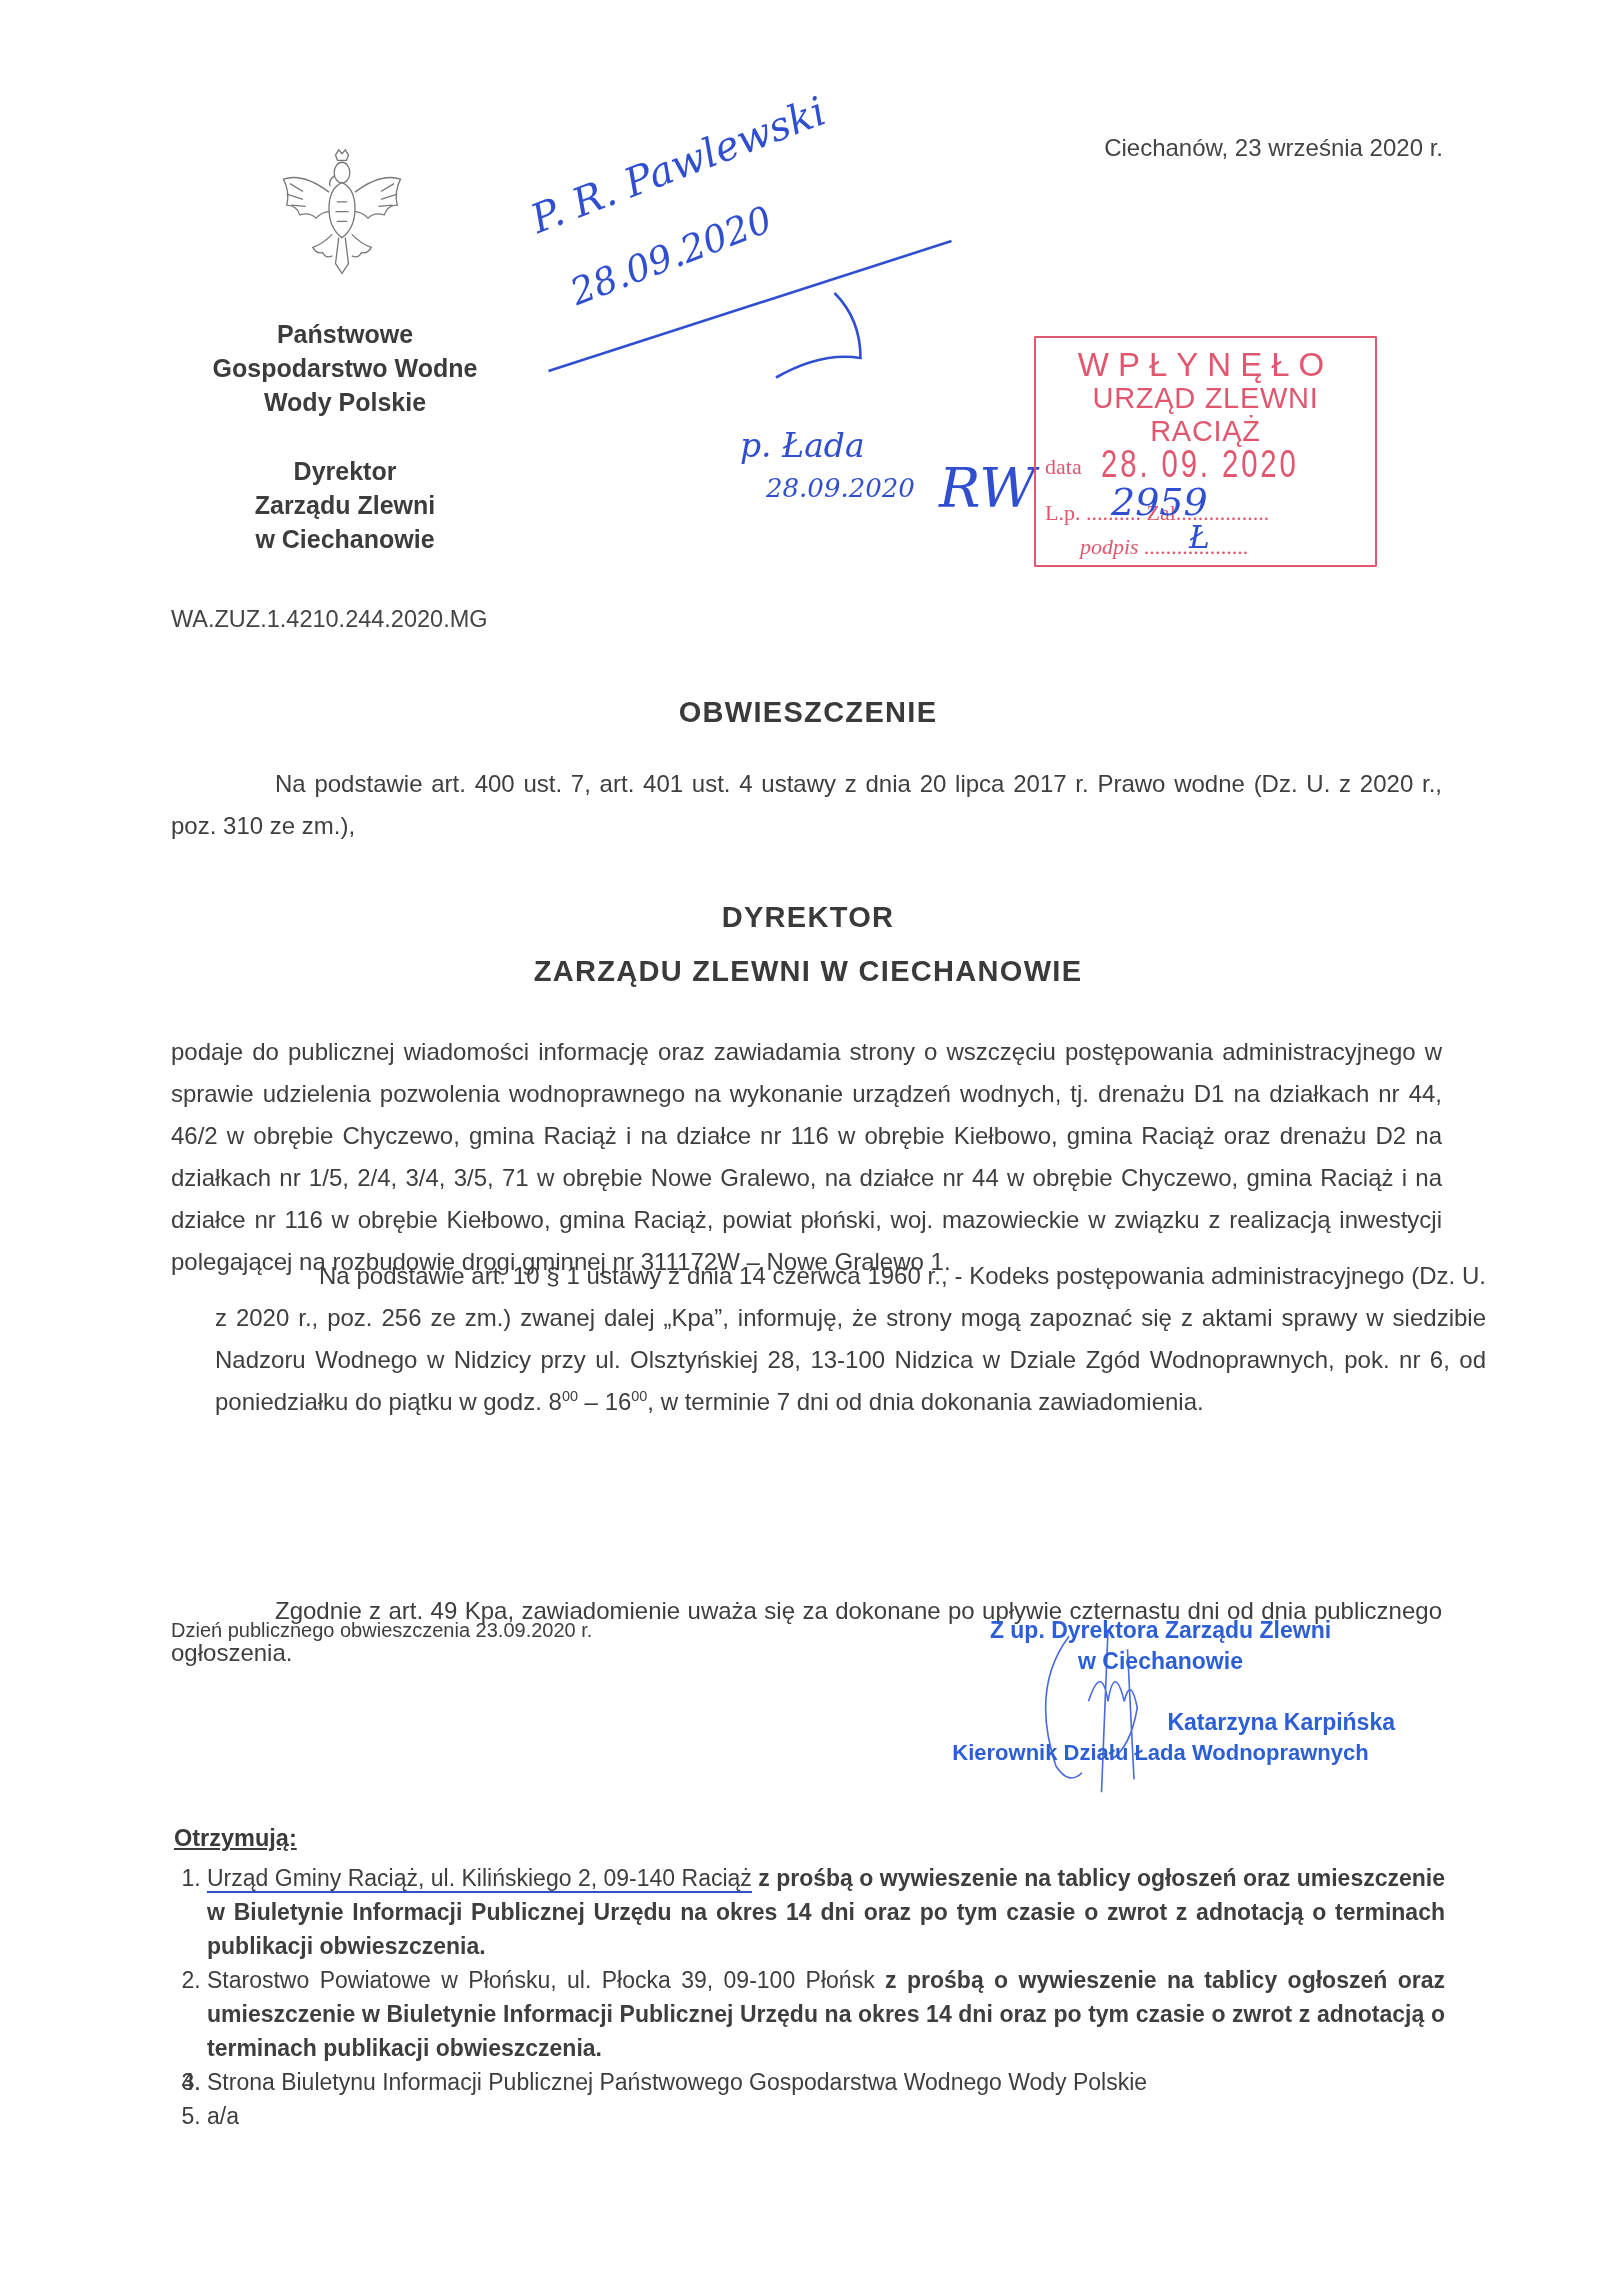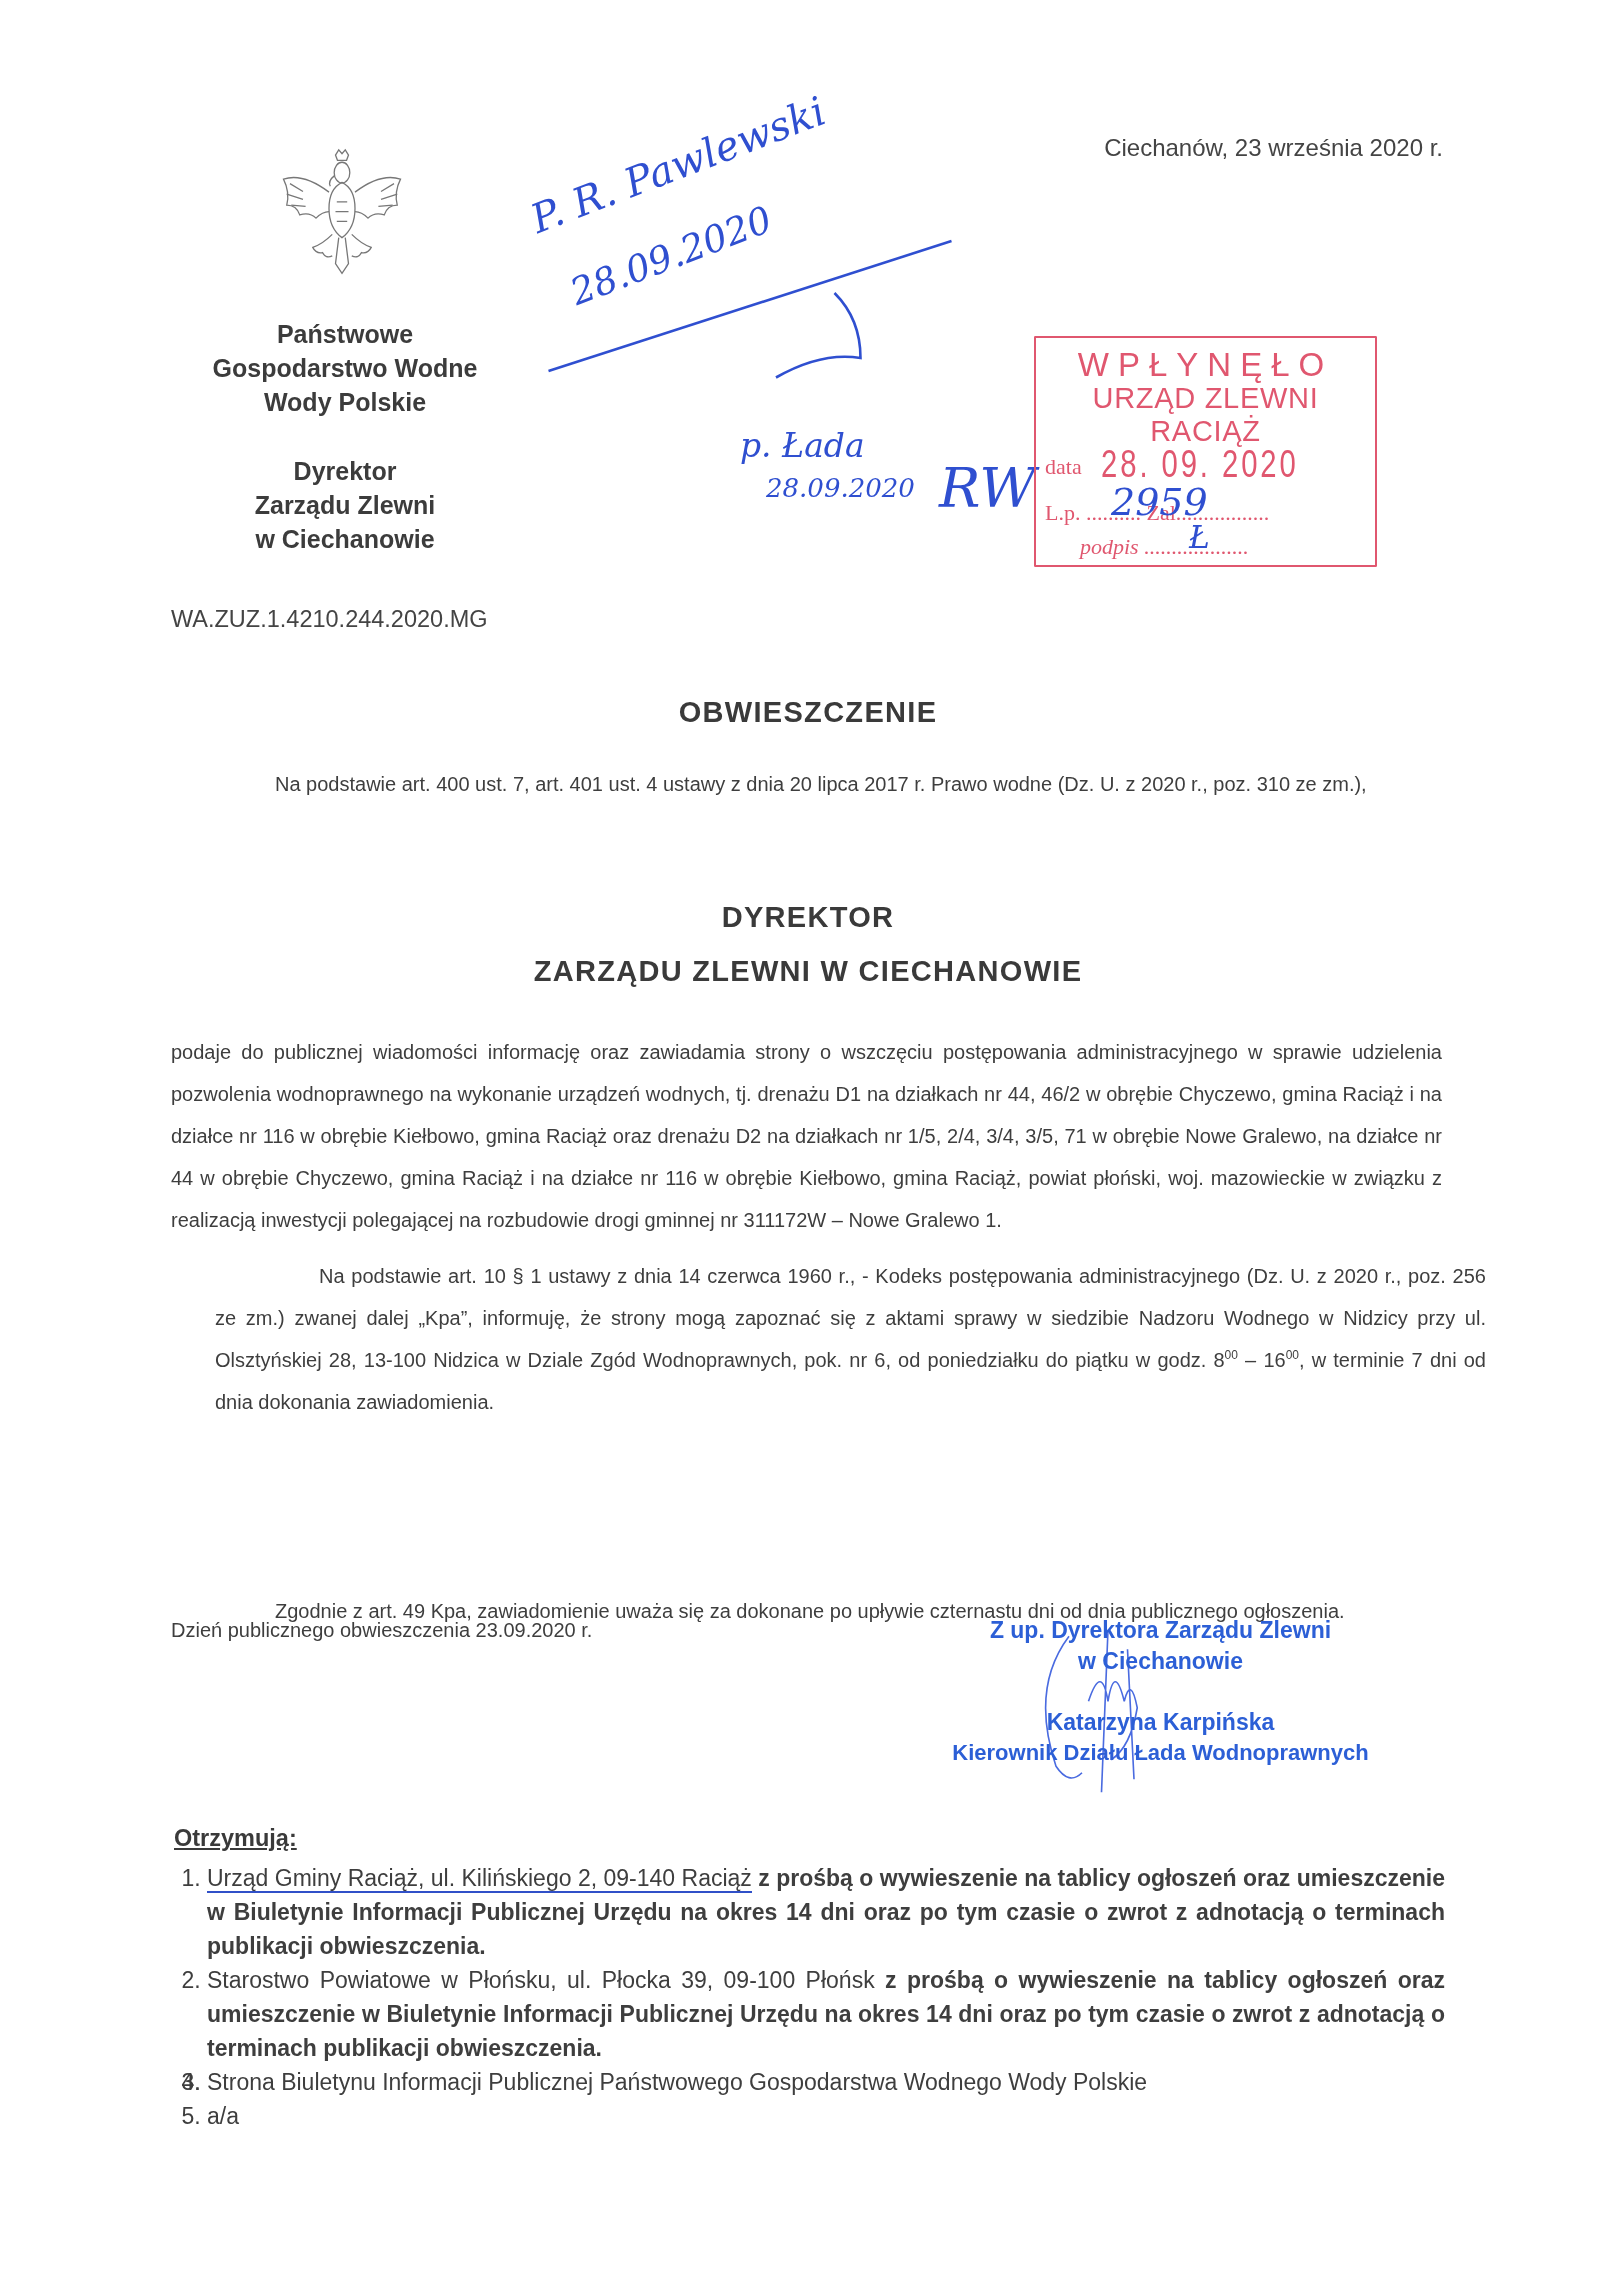--- a/index.html
+++ b/index.html
@@ -37,34 +37,34 @@
   #stamp-lp-value { position: absolute; left: 75px; top: 142px; font-size: 38px; color: #2f4fd0; font-family: "DejaVu Serif", serif; font-style: italic; }
   #stamp-sign-row { position: absolute; left: 44px; top: 196px; font-family: "Liberation Serif", serif; font-size: 22px; white-space: nowrap; font-style: italic; }
   #stamp-sign { position: absolute; left: 153px; top: 181px; font-size: 31px; color: #2f4fd0; font-family: "DejaVu Serif", serif; font-style: italic; }
 
   
   .heading { left: 0; width: 1616px; text-align: center; font-weight: bold; font-size: 29px; letter-spacing: 1.3px; color: #3a3a3a; }
   #doc-title { top: 696px; }
   #dir-title1 { top: 901px; }
   #dir-title2 { top: 955px; }
 
-  .para { left: 171px; width: 1271px; font-size: 20px; line-height: 42px; text-align: justify; color: #3e3e3e; }
+  .para { left: 171px; width: 1271px; font-size: 24px; line-height: 42px; text-align: justify; color: #3e3e3e; }
   .indent { text-indent: 104px; }
   #legal-basis { top: 763px; }
   #body-main { top: 1031px; }
   #body-kpa { top: 1255px; margin-left: 44px; }
   #body-art49 { top: 1590px; }
   #pub-date { left: 171px; top: 1619px; font-size: 20px; color: #3e3e3e; }
   sup { font-size: 60%; line-height: 0; }
 
   
   #sig { left: 926px; top: 1615px; width: 469px; text-align: center; color: #2c5fd6; font-weight: 600; }
   #sig-line1 { font-size: 23px; line-height: 31px; display: block; }
   #sig-line2 { font-size: 23px; line-height: 31px; display: block; }
-  #sig-name { font-size: 23px; line-height: 31px; display: block; margin-top: 30px; }
+  #sig-name { font-size: 23px; line-height: 31px; display: block; margin-top: 30px; text-align: right; }
   #sig-role { font-size: 22px; line-height: 30px; display: block; }
   #sig-scribble { left: 1030px; top: 1623px; width: 169px; height: 176px; }
 
   
   #recipients-title { left: 174px; top: 1825px; font-size: 23.5px; font-weight: bold; text-decoration: underline; color: #3a3a3a; }
   #recipients { left: 171px; top: 1861px; width: 1274px; font-size: 23px; color: #3e3e3e; }
   .rec { position: relative; padding-left: 36px; line-height: 34px; text-align: justify; }
   .rec .num { position: absolute; left: 10.4px; top: 0; }
   .rec b { font-weight: bold; }
   .ul-blue { border-bottom: 2px solid #3050c8; }

